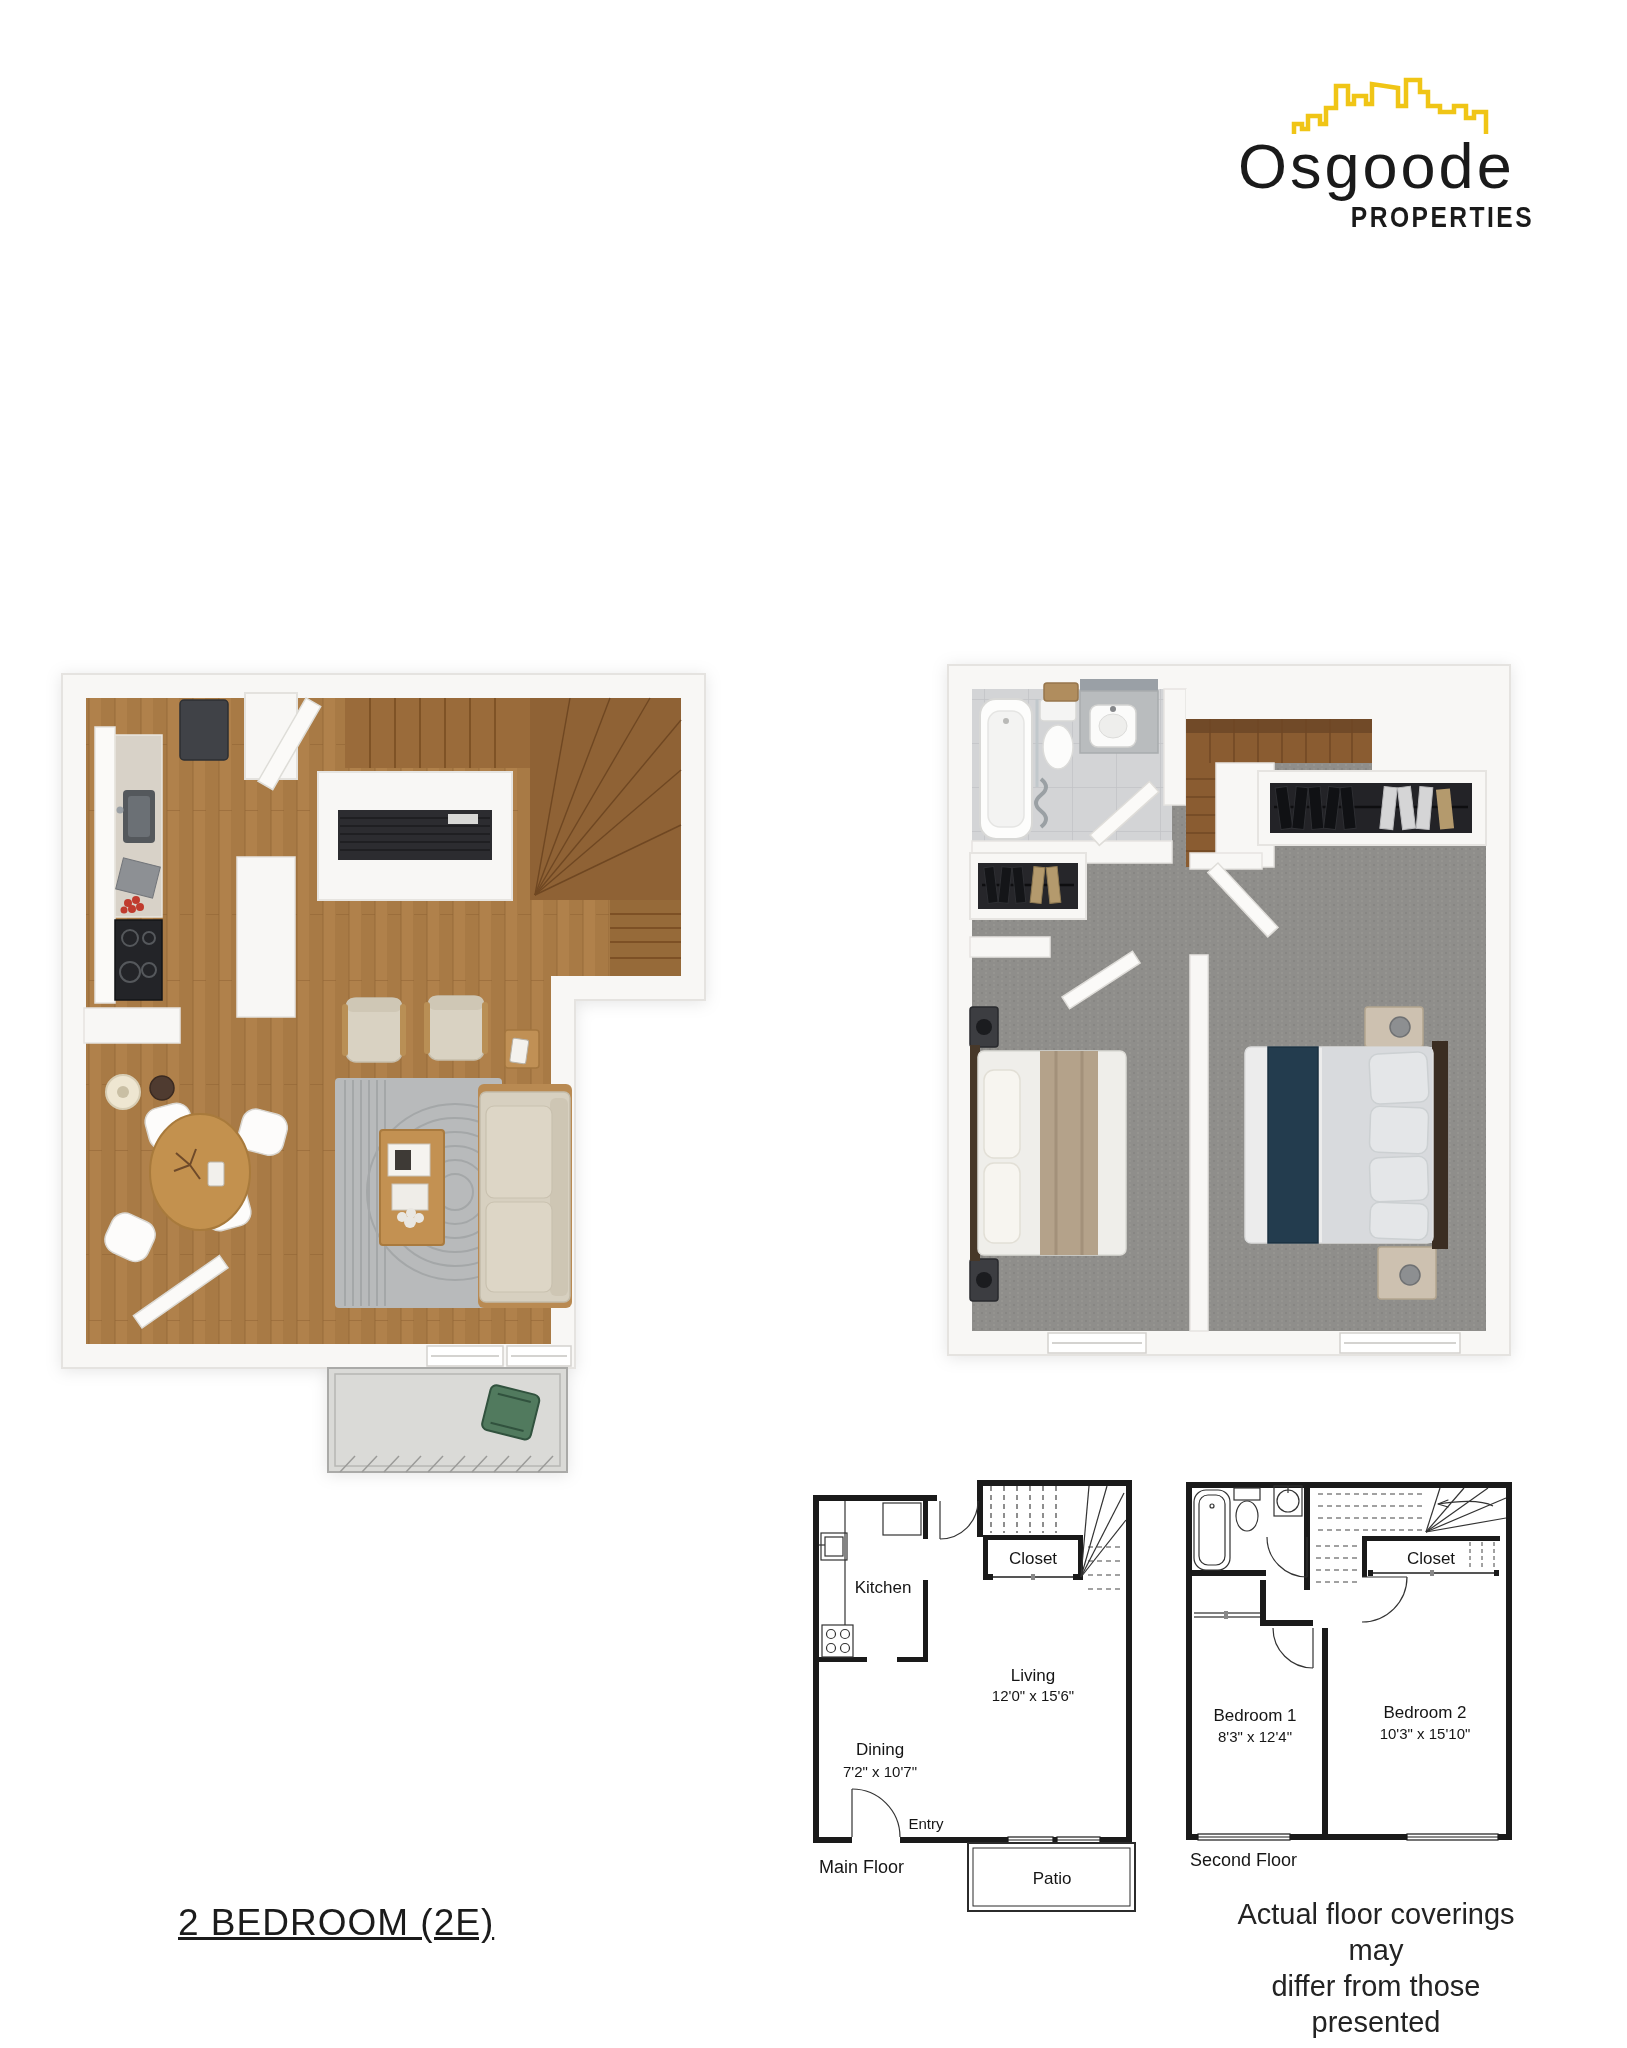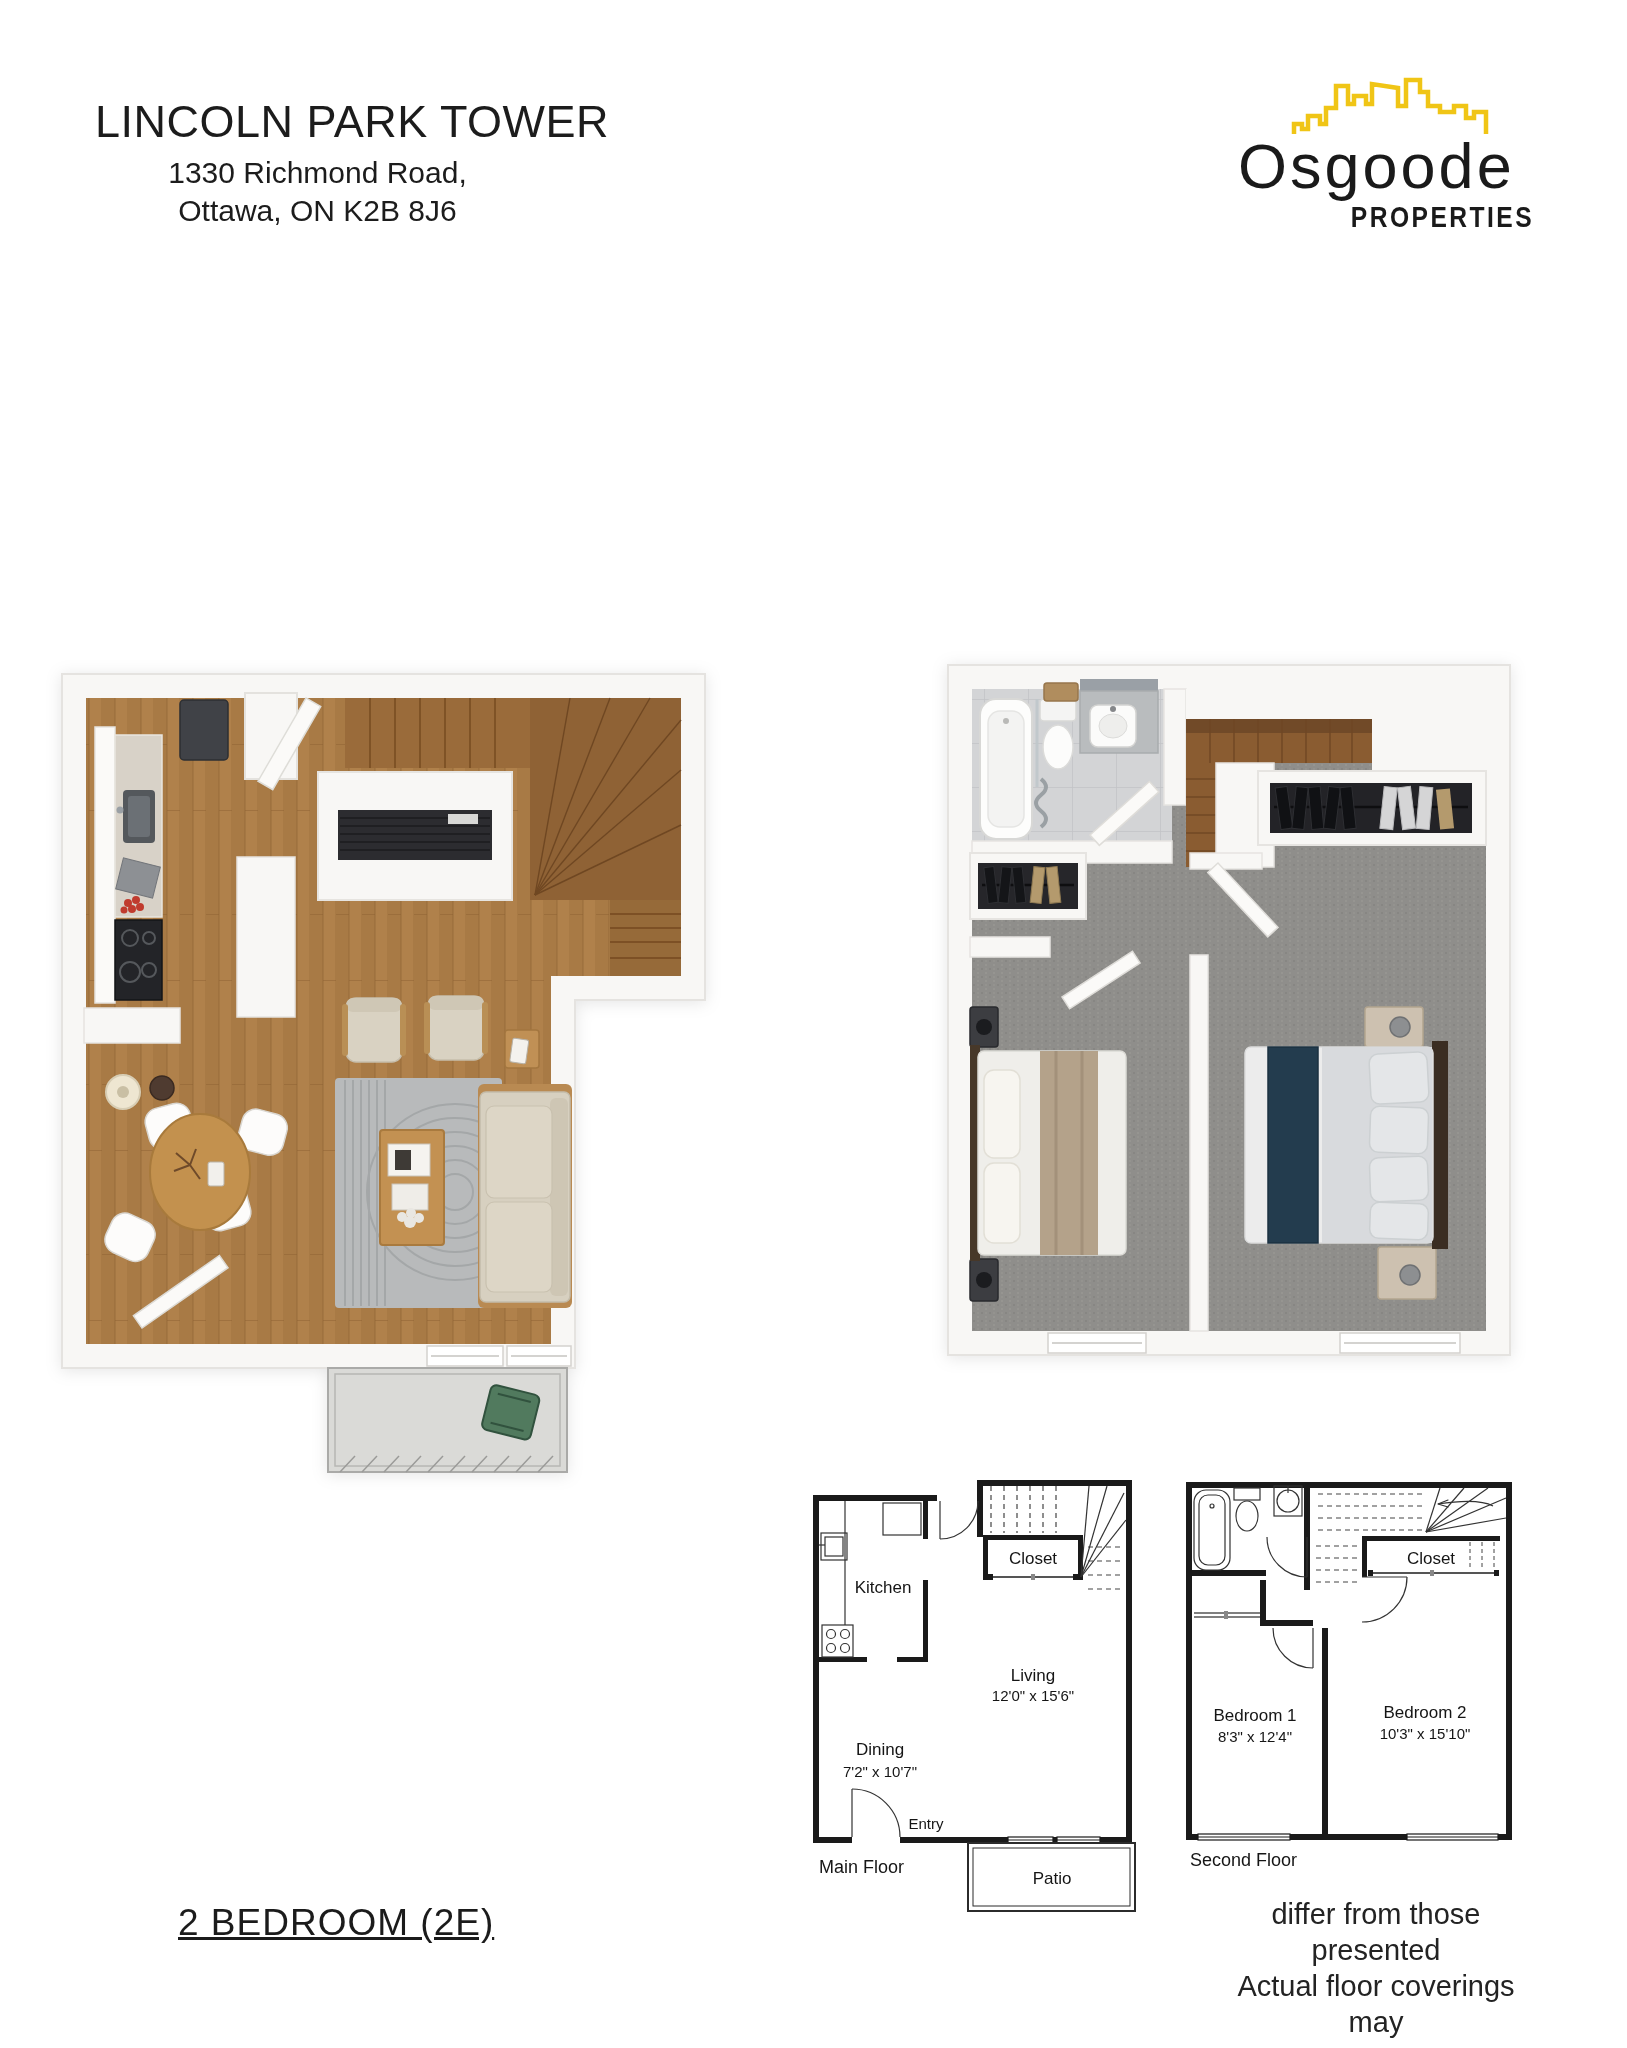--- a/index.html
+++ b/index.html
@@ -23,27 +23,20 @@
   .plan3d{filter:drop-shadow(0 2px 8px rgba(0,0,0,0.10));}
   .lbl{font-size:17px;}
   .dim{font-size:15px;}
   .floorlbl{font-size:18px;}
 </style>
 </head>
 <body>
 
 <div class="page">
 
-  <div class="abs header-block">
-    <div class="building-name">LINCOLN PARK TOWER</div>
-    <div class="addr">
-      <div>1330 Richmond Road,</div>
-      <div>Ottawa, ON K2B 8J6</div>
-    </div>
-  </div>
 
   <div class="abs brand-block">
     <svg class="skyline" width="200" height="62" viewBox="0 0 200 62">
       <path d="M4,60 V50 H12 V55 H18 V42 H30 V50 H36 V34 H46 V12 H58 V30 H64 V22 H76 V30 H82 L82,10 L108,14 L108,32 H116 V6 H130 V18 H138 V32 H150 V38 H164 V32 H176 V44 H184 V38 H196 V60" fill="none" stroke="#F0C516" stroke-width="4.5" stroke-linejoin="miter"></path>
     </svg>
     <div class="wordmark">Osgoode</div>
     <div class="tagline">PROPERTIES</div>
   </div>
 
   <svg class="abs plan3d" style="left:50px;top:660px" width="670" height="820" viewBox="0 0 670 820">
@@ -582,17 +575,17 @@
     <text class="lbl" x="253" y="88" text-anchor="middle">Closet</text>
     <text class="lbl" x="77" y="245" text-anchor="middle">Bedroom 1</text>
     <text class="dim" x="77" y="266" text-anchor="middle">8'3" x 12'4"</text>
     <text class="lbl" x="247" y="242" text-anchor="middle">Bedroom 2</text>
     <text class="dim" x="247" y="263" text-anchor="middle">10'3" x 15'10"</text>
     <text class="floorlbl" x="12" y="390">Second Floor</text>
   </svg>
 
   <div class="abs unit-type">2 BEDROOM (2E)</div>
   <div class="abs disclaimer">
+    <div>Actual floor coverings may</div>
     <div>differ from those presented</div>
-    <div>Actual floor coverings may</div>
   </div>
 
 </div>
 
 </body></html>

